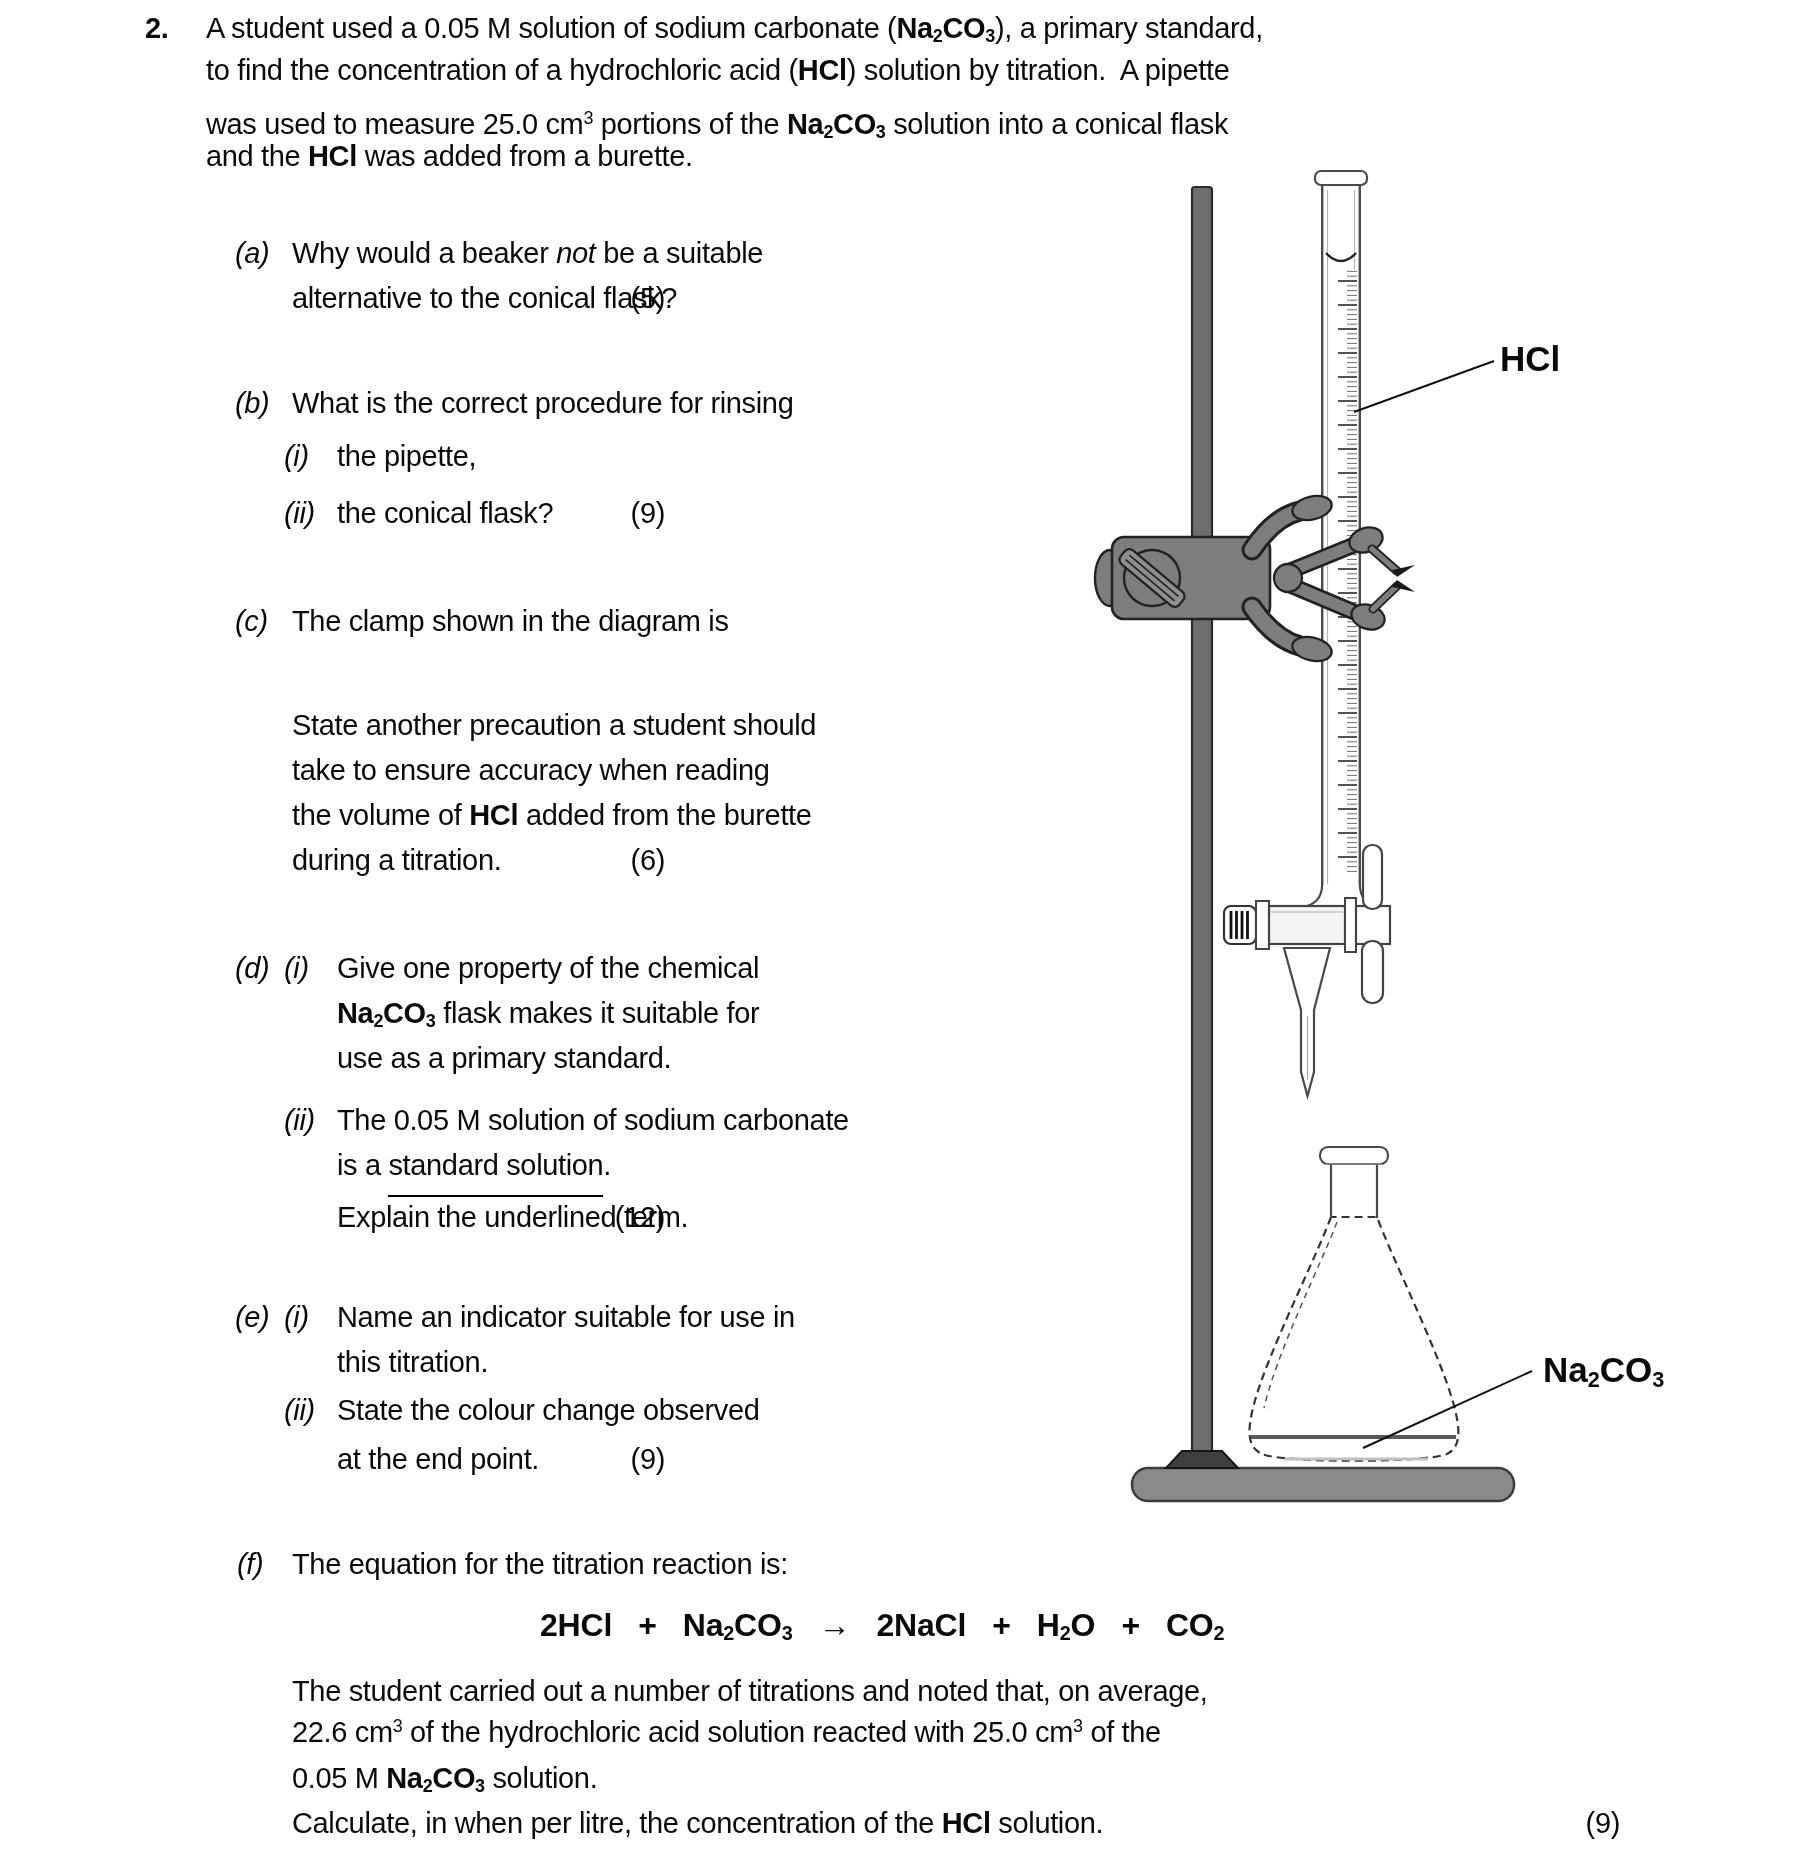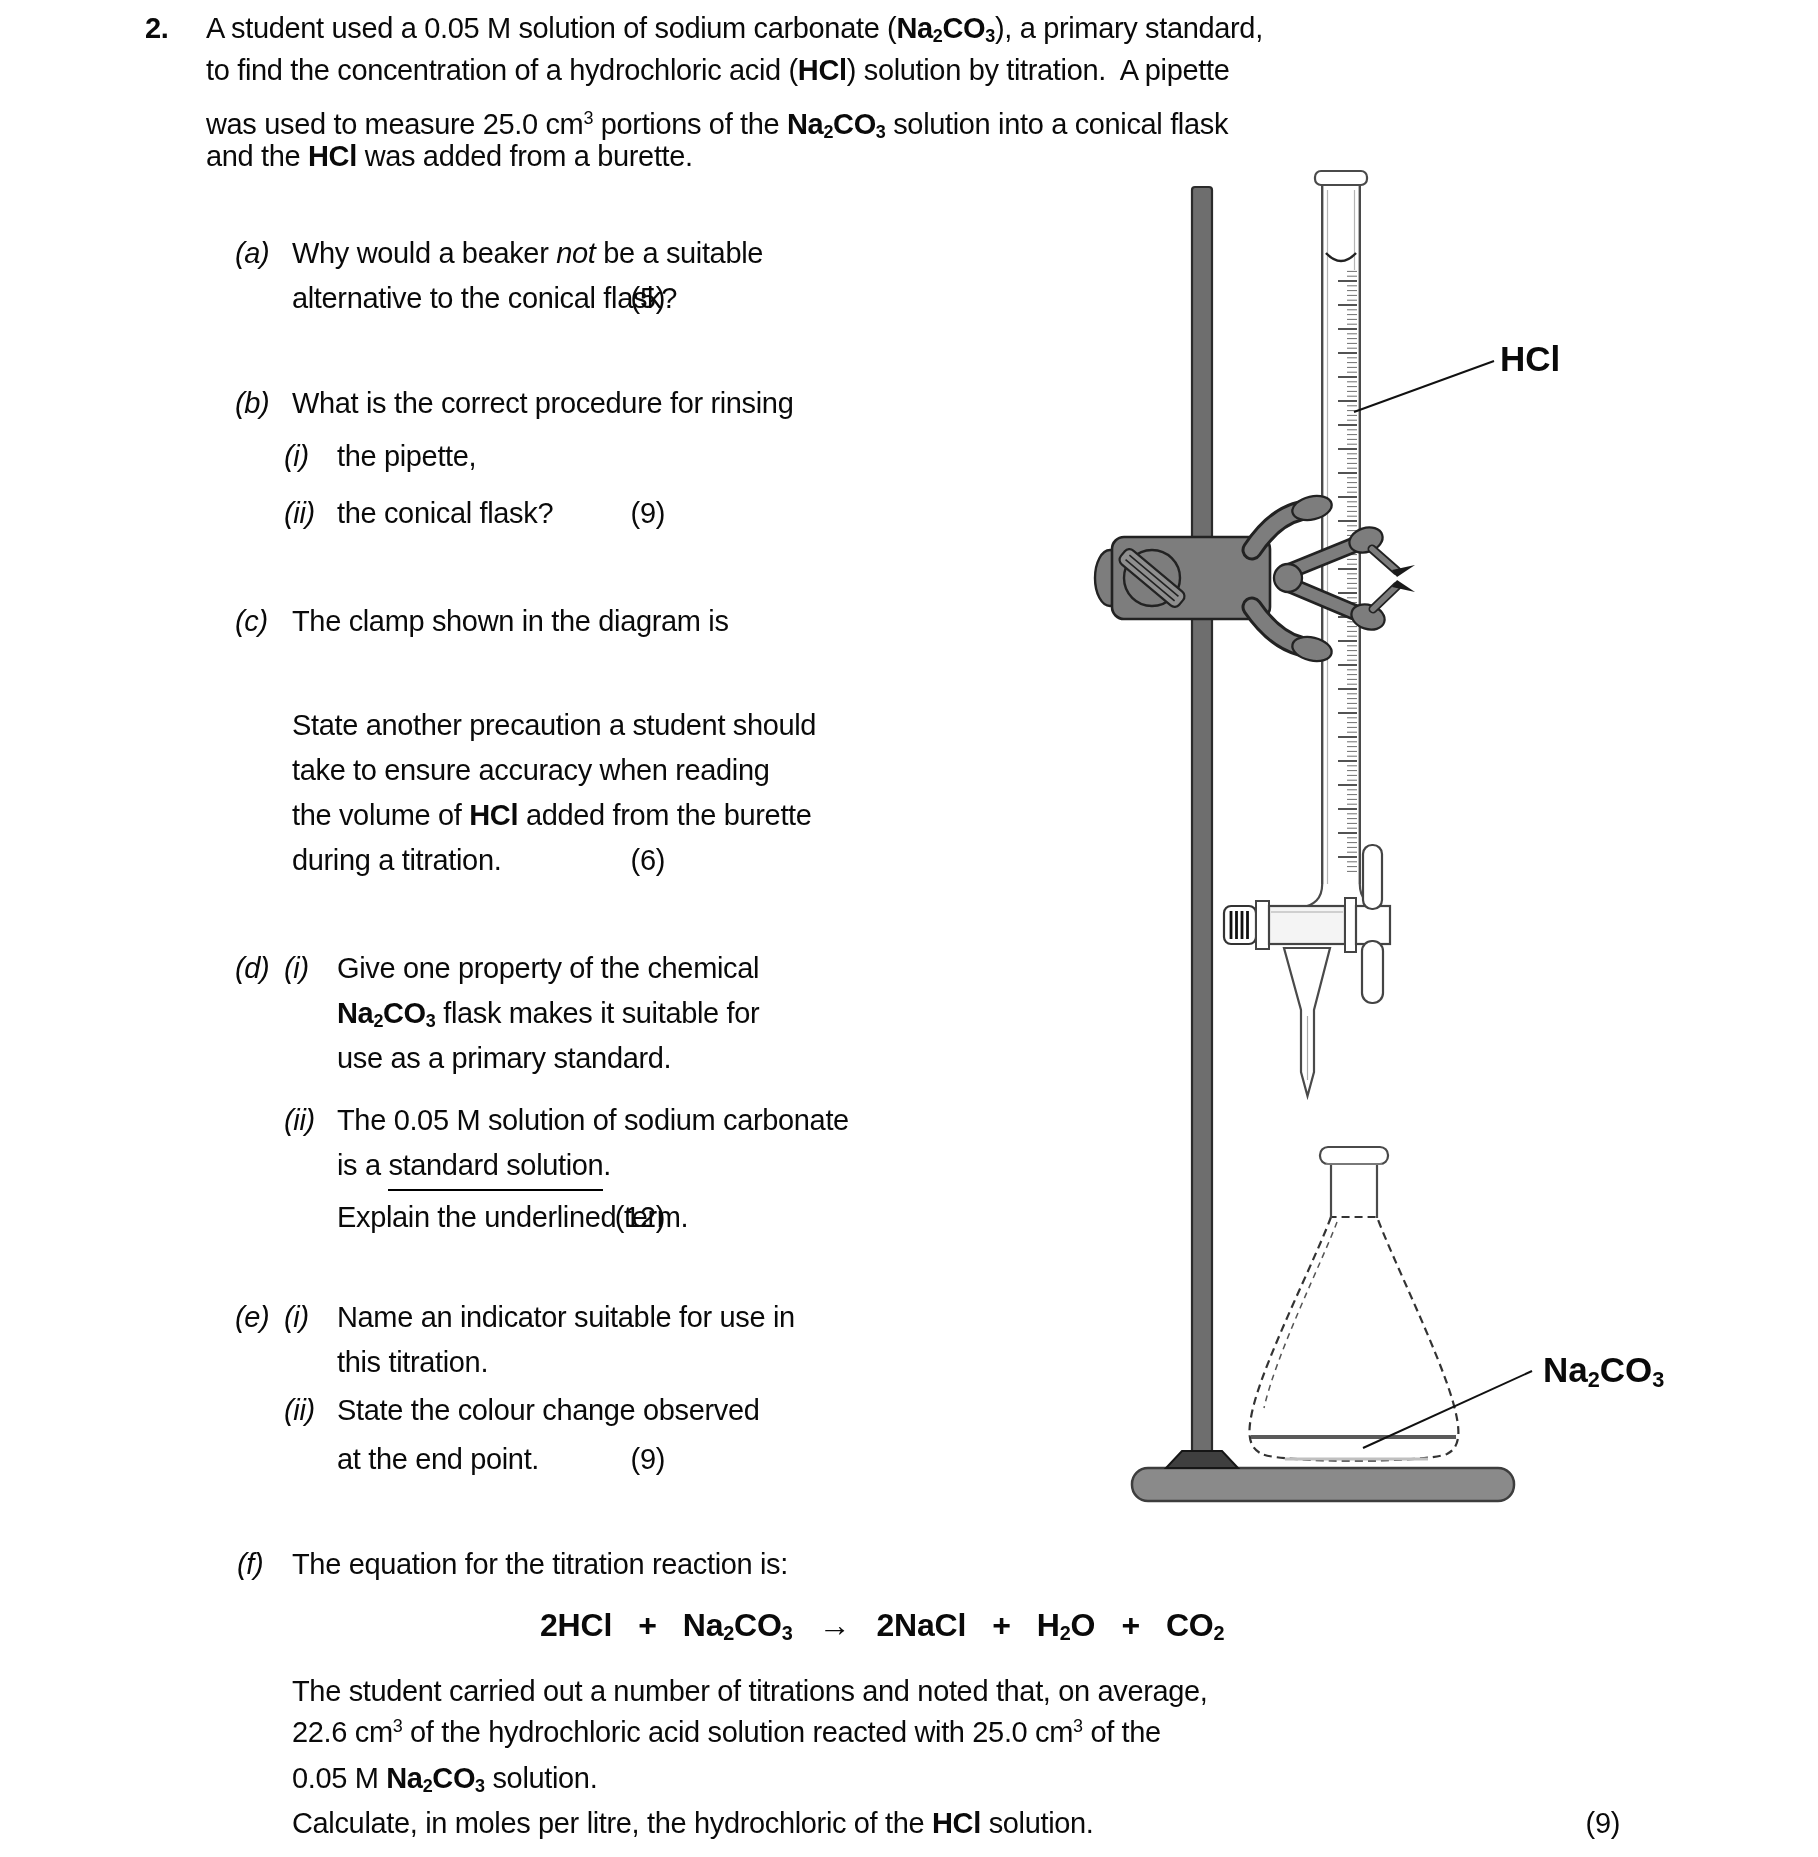--- a/index.html
+++ b/index.html
@@ -11,21 +11,21 @@
   .page{position:relative;width:1818px;height:1857px;background:#ffffff;overflow:hidden;
         font-family:"Liberation Sans","DejaVu Sans",sans-serif;color:var(--ink);}
   .tl{position:absolute;font-size:29px;line-height:1.25;white-space:pre;letter-spacing:-0.35px;}
   .b{font-weight:bold;}
   .it{font-style:italic;}
   .pts{width:125px;text-align:right;}
   .eqn{font-size:32px;letter-spacing:-0.2px;}
   .lbl{position:absolute;font-size:35px;font-weight:bold;line-height:1.05;white-space:pre;}
   .tl .b{font-weight:bold;}
   .tl .i{font-style:italic;}
-  .tl .u{border-bottom:2.5px solid #000;padding-bottom:8px;text-align:right;}
+  .tl .u{border-bottom:2.5px solid #000;padding-bottom:14px;text-align:right;}
   .sub{font-size:0.62em;vertical-align:-0.22em;}
   .sup{font-size:0.62em;vertical-align:0.55em;}
   svg.diagram{position:absolute;left:1080px;top:140px;width:700px;height:1420px;}
 </style>
 </head>
 <body>
 
 <div class="page">
 
   <div class="tl b" style="left:145px;top:10px">2.</div>
@@ -74,21 +74,21 @@
   <div class="tl" style="left:337px;top:1392px"><span>State the colour change observed</span></div>
   <div class="tl" style="left:337px;top:1441px"><span>at the end point.</span></div>
   <div class="tl pts" style="left:540px;top:1441px">(9)</div>
 
   <div class="tl it" style="left:237px;top:1546px">(f)</div>
   <div class="tl" style="left:292px;top:1546px"><span>The equation for the titration reaction is:</span></div>
   <div class="tl eqn" style="left:540px;top:1605px"><span class="b">2HCl</span><span class="b">   +   </span><span class="b">Na</span><span class="b sub">2</span><span class="b">CO</span><span class="b sub">3</span><span class="b">   </span><span class="b">→</span><span class="b">   </span><span class="b">2NaCl</span><span class="b">   +   </span><span class="b">H</span><span class="b sub">2</span><span class="b">O</span><span class="b">   +   </span><span class="b">CO</span><span class="b sub">2</span></div>
   <div class="tl" style="left:292px;top:1673px"><span>The student carried out a number of titrations and noted that, on average,</span></div>
   <div class="tl" style="left:292px;top:1714px"><span>22.6 cm</span><span class="sup">3</span><span> of the hydrochloric acid solution reacted with 25.0 cm</span><span class="sup">3</span><span> of the</span></div>
   <div class="tl" style="left:292px;top:1760px"><span>0.05 M </span><span class="b">Na</span><span class="b sub">2</span><span class="b">CO</span><span class="b sub">3</span><span> solution.</span></div>
-  <div class="tl" style="left:292px;top:1805px"><span>Calculate, in moles per litre, the hydrochloric of the </span><span class="b">HCl</span><span> solution.</span></div>
+  <div class="tl" style="left:292px;top:1805px"><span>Calculate, in when per litre, the concentration of the </span><span class="b">HCl</span><span> solution.</span></div>
   <div class="tl pts" style="left:1495px;top:1805px">(9)</div>
 
   <svg class="diagram" viewBox="1080 140 700 1420">
 
     <rect x="1192" y="187" width="20" height="1281" rx="3" style="fill:var(--metal-dark)" stroke="#2b2b2b" stroke-width="2.2"></rect>
 
     <rect x="1132" y="1468" width="382" height="33" rx="16" style="fill:var(--base-gray)" stroke="#3d3d3d" stroke-width="2.5"></rect>
 
     <path d="M1166 1468 L1238 1468 L1222 1451 L1182 1451 Z" fill="#3f3f3f" stroke="#161616" stroke-width="2"></path>
 

